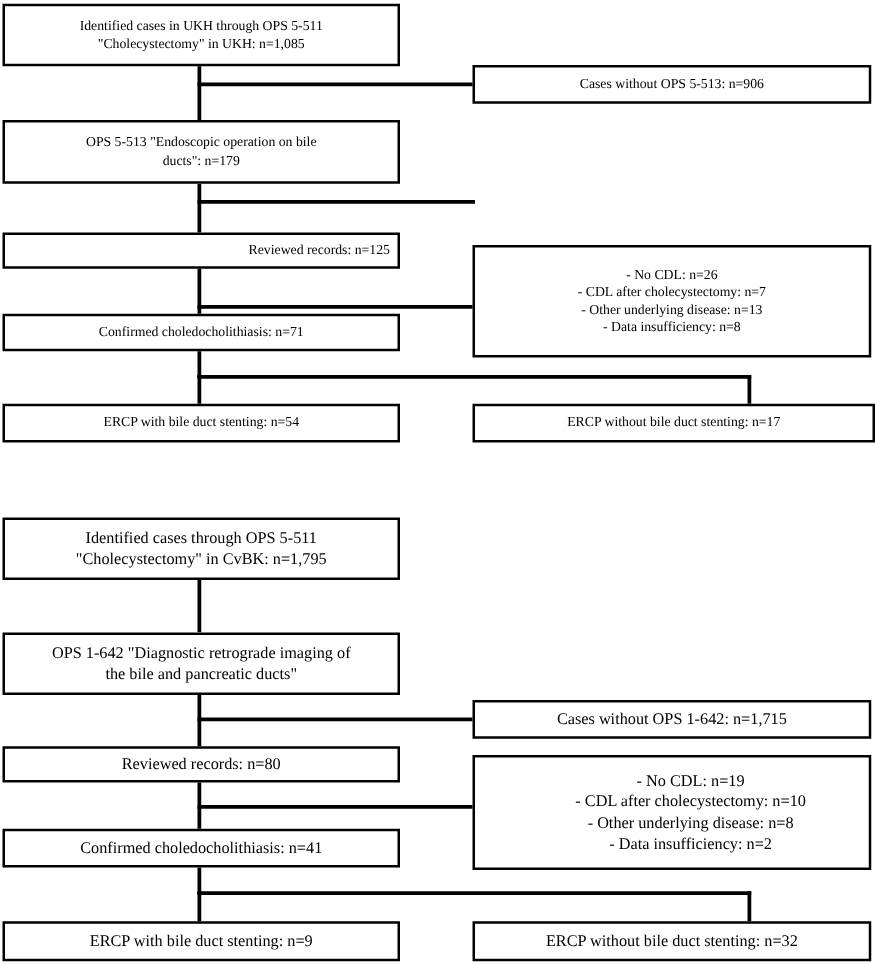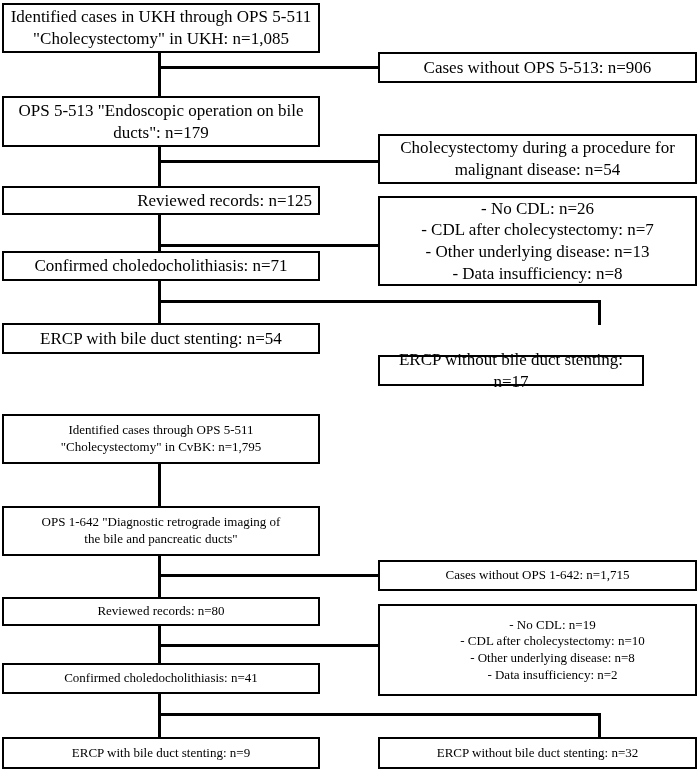--- a/index.html
+++ b/index.html
@@ -22,21 +22,21 @@
   }
   .box {
     position: absolute;
     box-sizing: border-box;
     border: 2px solid #000000;
     background: #ffffff;
     display: flex;
     align-items: center;
     justify-content: center;
     text-align: center;
-    font-size: 17px;
+    font-size: 11px;
     line-height: 1.28;
     padding: 2px 6px;
     z-index: 3;
   }
   .box .txt {
     display: block;
     width: 100%;
     white-space: pre-line;
   }
   .line {
@@ -75,45 +75,41 @@
 
   <div class="box" style="left:378px; top:52px; width:319px; height:31px;">
     <span class="txt">Cases without OPS 5-513: n=906</span>
   </div>
 
   <div class="box" style="left:2px; top:96px; width:318px; height:51px;">
     <span class="txt">OPS 5-513 "Endoscopic operation on bile
 ducts": n=179</span>
   </div>
 
-  <div class="box" style="left:378px; top:134px; width:319px; height:50px;">
-    <span class="txt">Cholecystectomy during a procedure for
-malignant disease: n=54</span>
-  </div>
 
   <div class="box" style="left:2px; top:186px; width:318px; height:29px;text-align:right;">
     <span class="txt">Reviewed records: n=125</span>
   </div>
 
   <div class="box" style="left:378px; top:196px; width:319px; height:90px;">
     <span class="txt">- No CDL: n=26
 - CDL after cholecystectomy: n=7
 - Other underlying disease: n=13
 - Data insufficiency: n=8</span>
   </div>
 
   <div class="box" style="left:2px; top:251px; width:318px; height:30px;">
     <span class="txt">Confirmed choledocholithiasis: n=71</span>
   </div>
 
   <div class="box" style="left:2px; top:323px; width:318px; height:31px;">
     <span class="txt">ERCP with bile duct stenting: n=54</span>
   </div>
 
-  <div class="box" style="left:378px; top:323px; width:266px; height:31px;margin-top:32px;">
+  <div class="box" style="left:378px; top:323px; width:322px; height:31px;">
     <span class="txt">ERCP without bile duct stenting: n=17</span>
   </div>
 
   <div class="chart2">
 
     <div class="line vline" style="left:158px; top:464px; height:42px;"></div>
 
     <div class="line vline" style="left:158px; top:556px; height:43px;"></div>
     <div class="line hline" style="left:158px; top:574px; width:222px;"></div>
 

